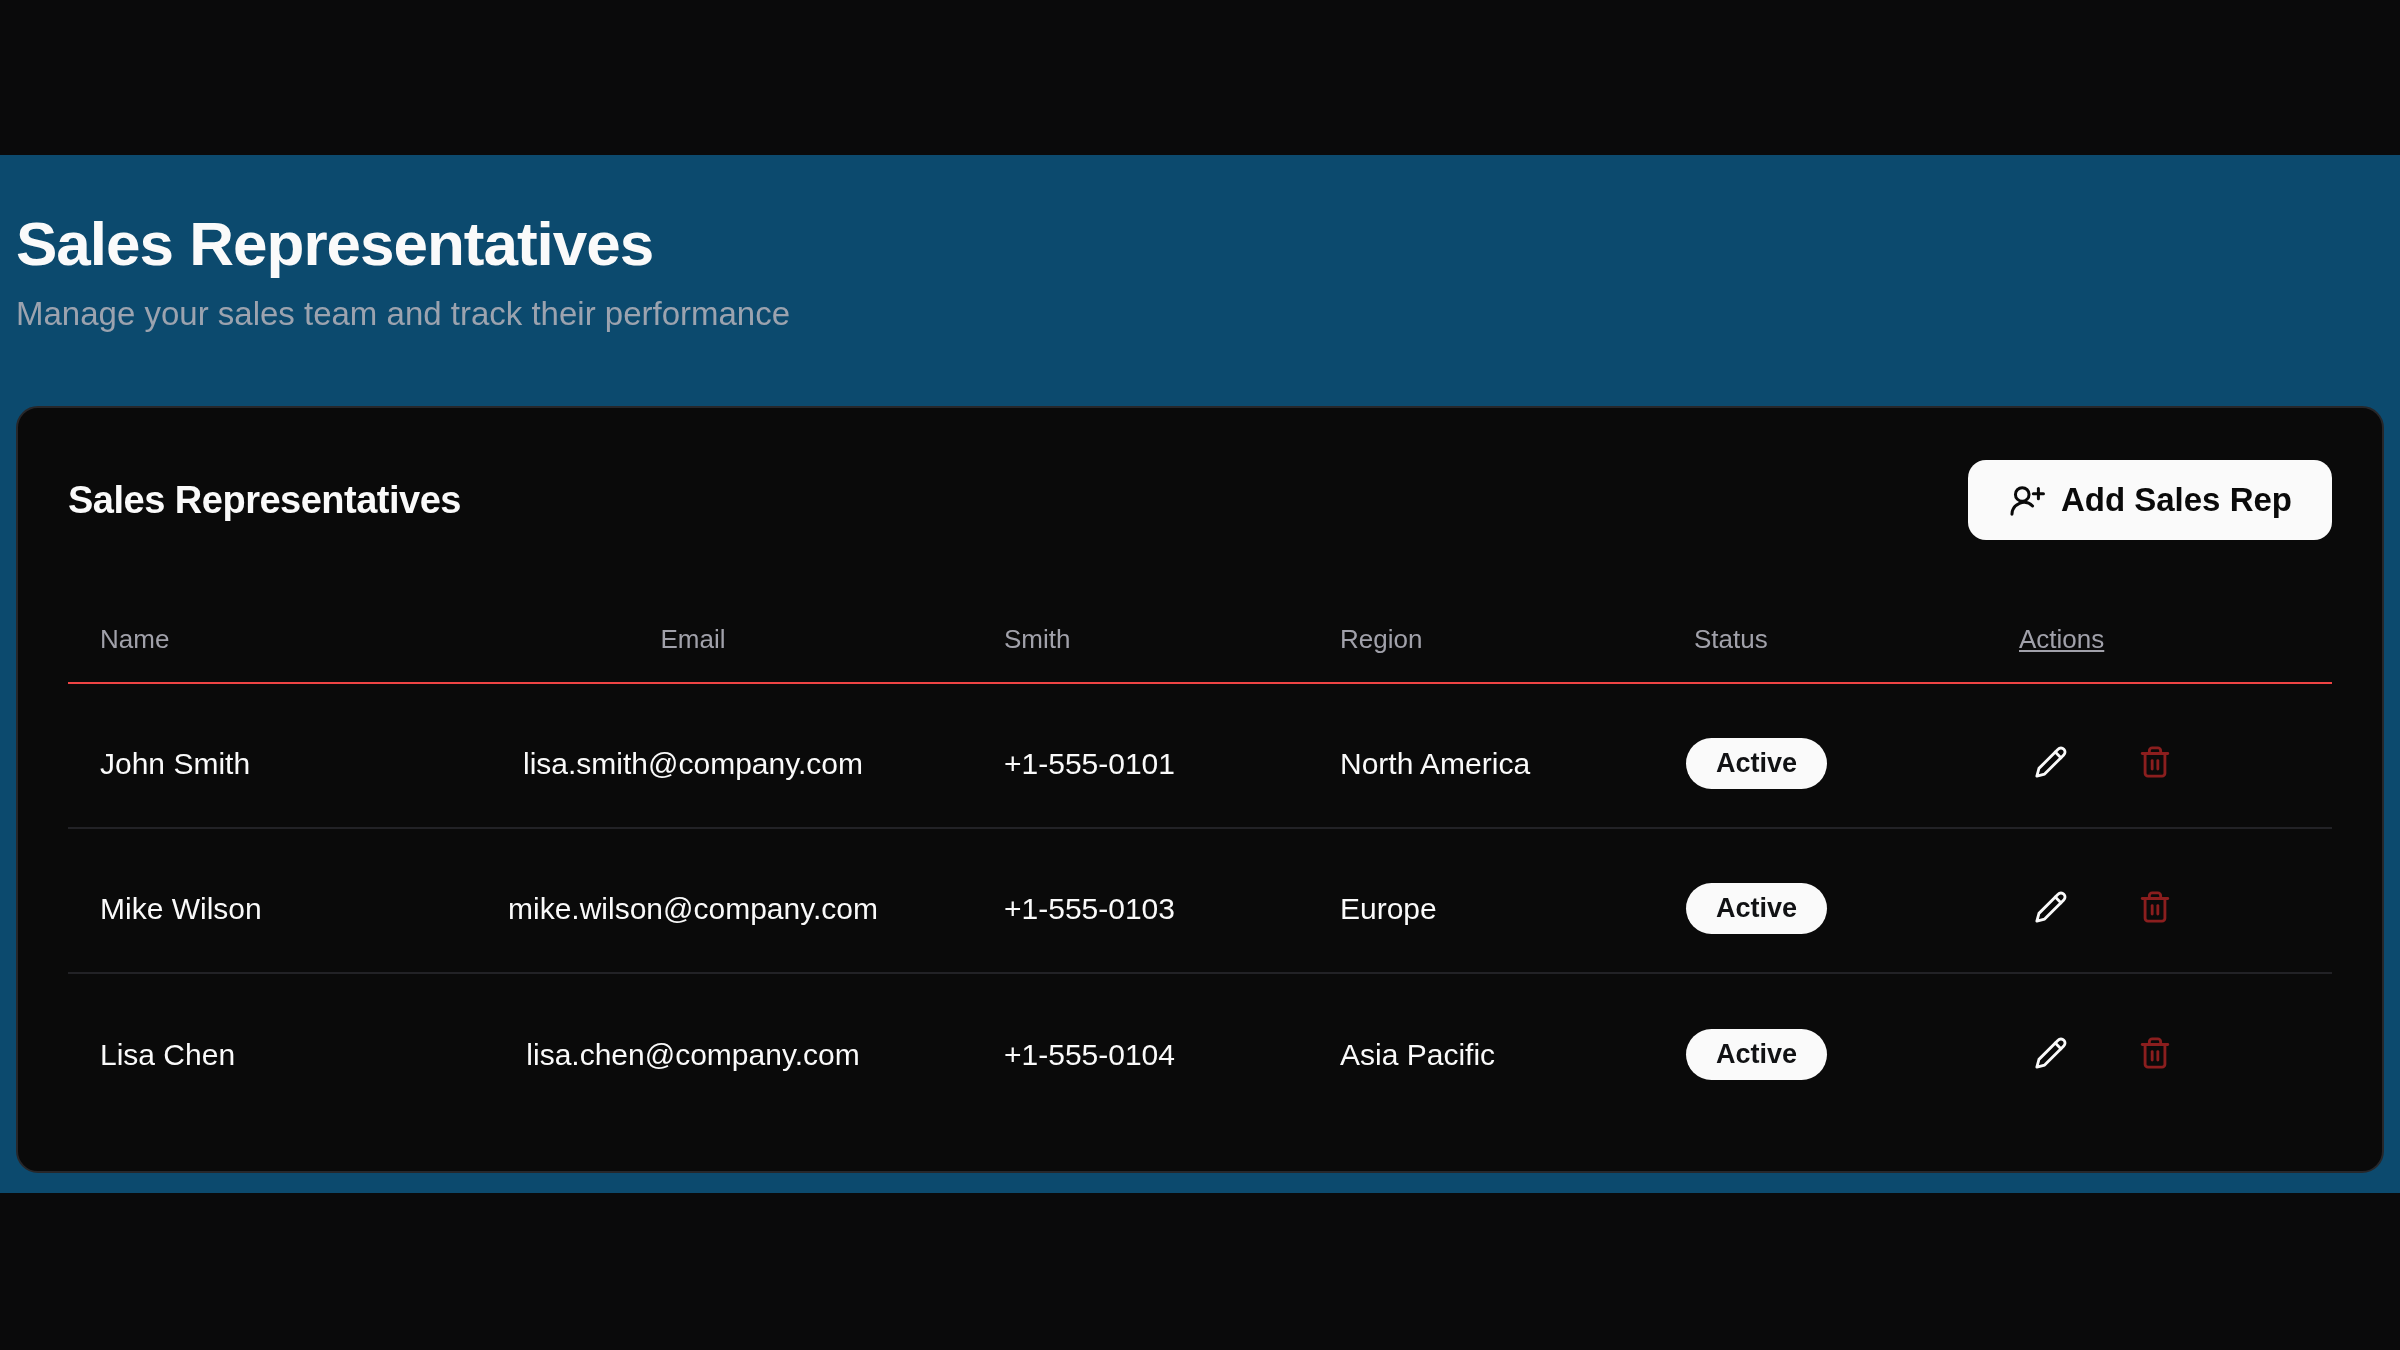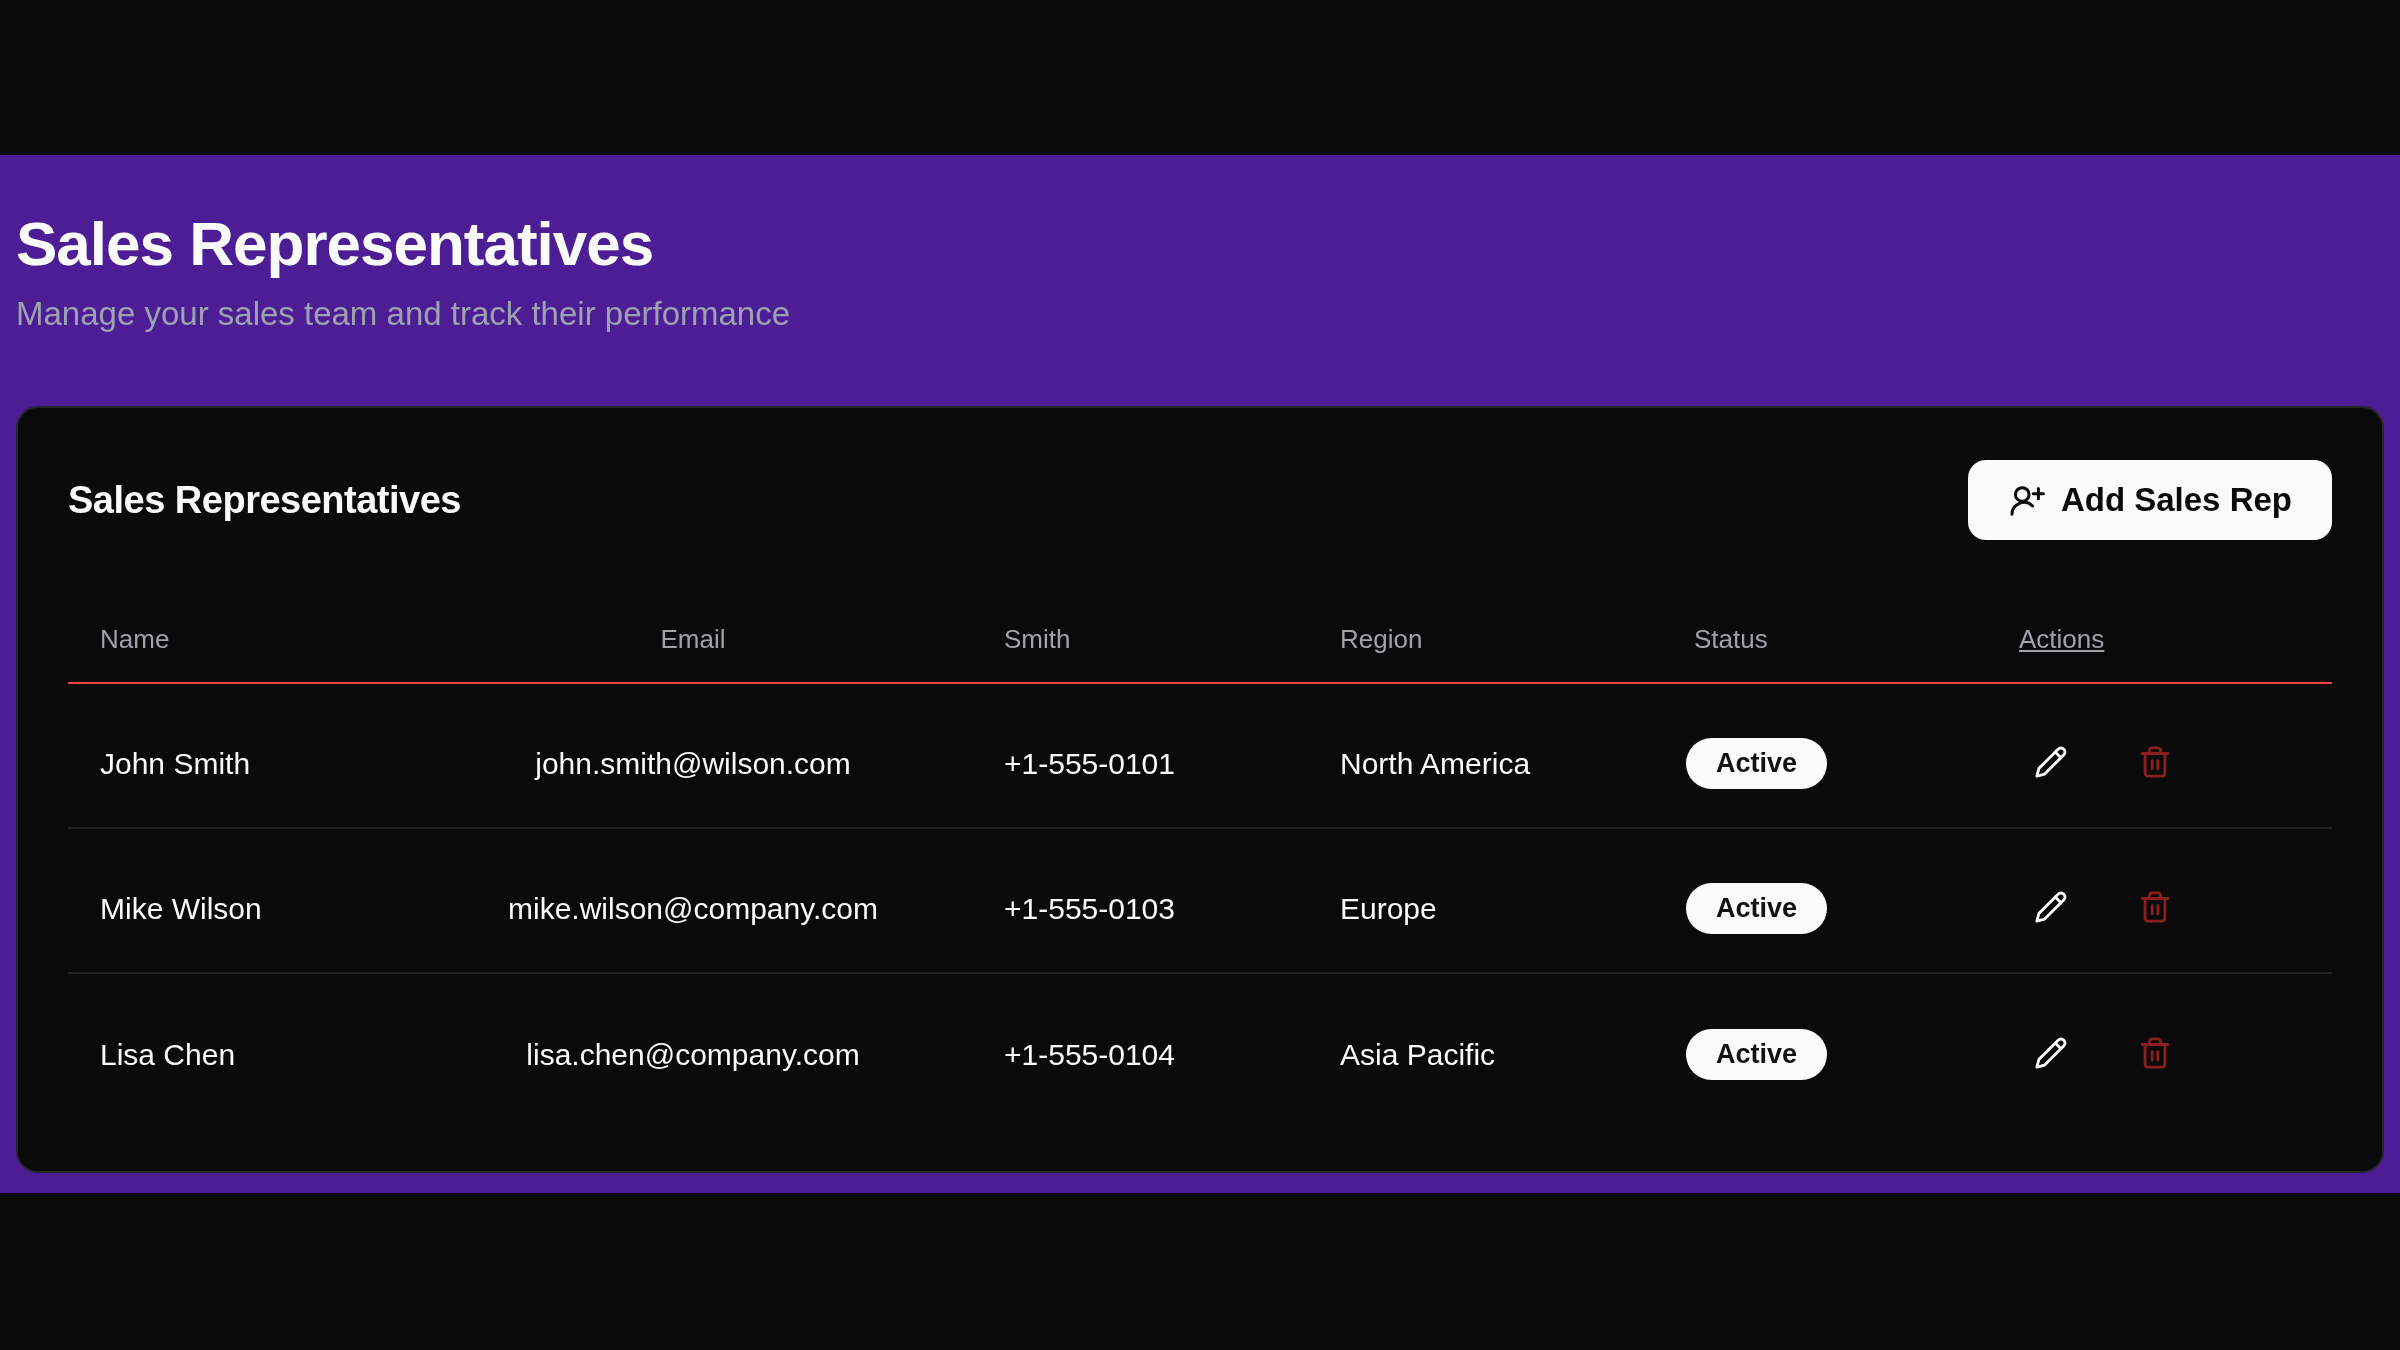--- a/index.html
+++ b/index.html
@@ -6,21 +6,21 @@
   html, body { width: 2400px; height: 1350px; }
   body {
     background: #0a0a0b;
     font-family: "Liberation Sans", sans-serif;
     color: #fafafa;
     overflow: hidden;
   }
   .topbar { height: 155px; background: #0a0a0b; }
   .main {
     height: 1038px;
-    background: #4c1d95;
+    background: #0c4a6e;
     padding: 52px 16px 0;
   }
   .page-title {
     font-size: 62px;
     font-weight: 700;
     letter-spacing: -1px;
     color: #fafafa;
     line-height: 1.2;
   }
   .page-subtitle {
@@ -148,21 +148,21 @@
         <div class="cell col-name th">Name</div>
         <div class="cell col-email th">Email</div>
         <div class="cell col-phone th">Smith</div>
         <div class="cell col-region th">Region</div>
         <div class="cell col-status th">Status</div>
         <div class="cell col-actions th">Actions</div>
       </div>
 
       <div class="tr data-row">
         <div class="cell col-name td name">John Smith</div>
-        <div class="cell col-email td">john.smith@wilson.com</div>
+        <div class="cell col-email td">lisa.smith@company.com</div>
         <div class="cell col-phone td">+1-555-0101</div>
         <div class="cell col-region td">North America</div>
         <div class="cell col-status td" style="padding-left:0;">
           <span class="badge">Active</span>
         </div>
         <div class="cell col-actions td">
           <div class="actions-wrap">
             <button class="icon-btn icon-edit">
               <span>
                 <svg width="34" height="34" viewBox="0 0 24 24" fill="none" stroke="currentColor" stroke-width="2" stroke-linecap="round" stroke-linejoin="round">

